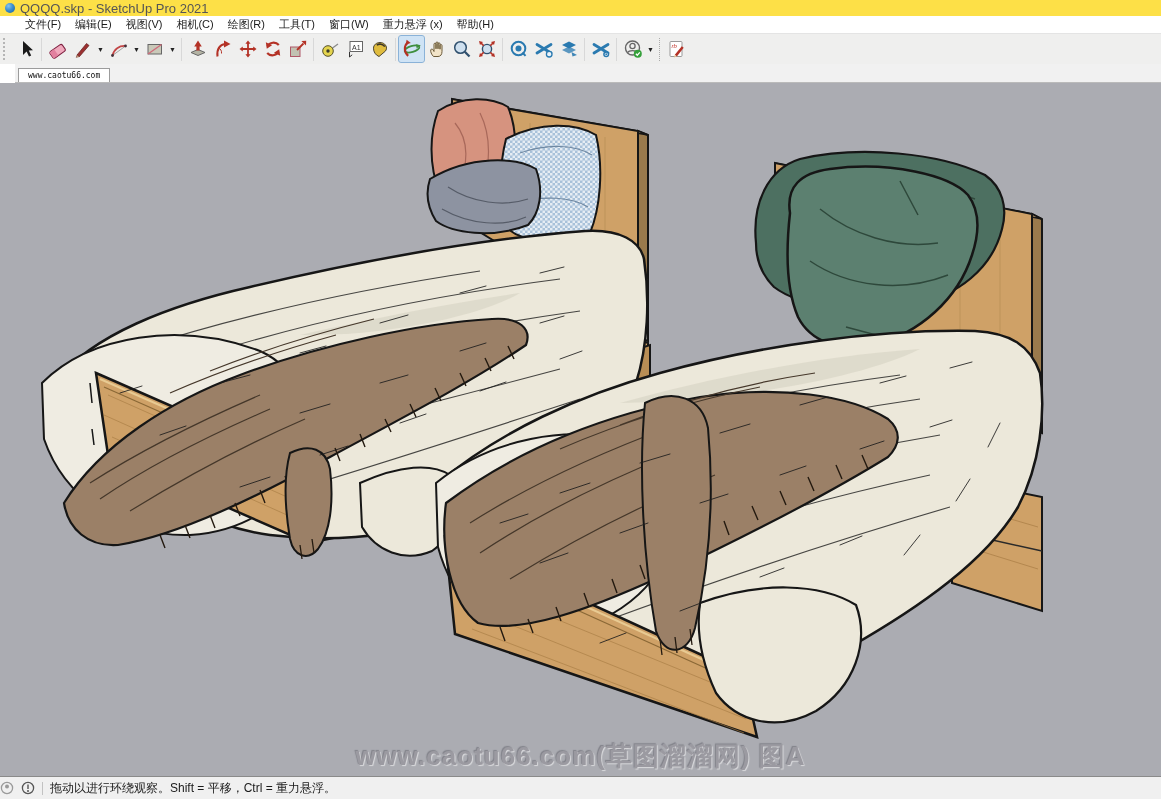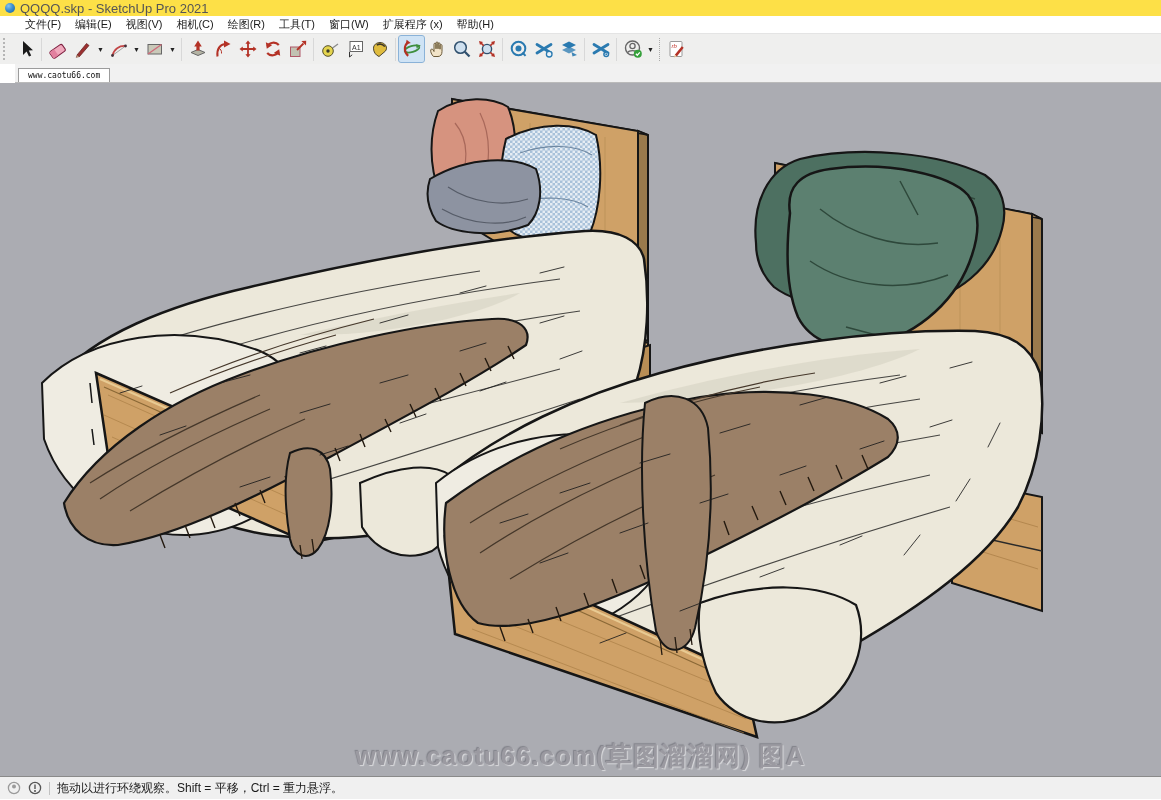--- a/index.html
+++ b/index.html
@@ -42,21 +42,21 @@
   .viewport { position:relative; height:694px; background:var(--viewport-bg,#abacb2);
     border-bottom:1px solid #8a8a8a; }
   .scene { position:absolute; inset:0; }
   .watermark { position:absolute; left:50%; bottom:2px; transform:translateX(-50%);
     font-size:26px; font-weight:bold; letter-spacing:1px; white-space:nowrap;
     color:var(--watermark,#9b9aa1);
     text-shadow:1px 1px 1px rgba(255,255,255,.55), -1px -1px 1px rgba(70,70,80,.4); }
 
   
   .statusbar { height:22px; background:#f0f0f0; display:flex; align-items:center;
-    gap:7px; padding-left:7px; font-size:12px; color:#1a1a1a; }
+    gap:7px; font-size:12px; color:#1a1a1a; }
   .sbicon { width:14px; height:14px; flex:0 0 auto; }
   .sb-sep { width:1px; height:13px; background:#c2c2c2; }
 
   
   .f-wood   { fill:var(--wood,#cfa167); }
   .f-woodd  { fill:var(--wood-dark,#b98e55); }
   .f-woods  { fill:#9a7a4c; }
   .f-woodt  { fill:#e3c084; }
   .f-duvet  { fill:var(--duvet,#ece8da); }
   .f-sheet  { fill:#efece2; }
@@ -72,21 +72,21 @@
 </div>
 
 <div class="menubar">
   <span class="mi">文件(F)</span>
   <span class="mi">编辑(E)</span>
   <span class="mi">视图(V)</span>
   <span class="mi">相机(C)</span>
   <span class="mi">绘图(R)</span>
   <span class="mi">工具(T)</span>
   <span class="mi">窗口(W)</span>
-  <span class="mi">扩展程序 (x)</span>
+  <span class="mi">重力悬浮 (x)</span>
   <span class="mi">帮助(H)</span>
 </div>
 
 <div class="toolbar">
   <span class="grip"></span>
 
   <span class="tbtn">
       <svg width="20" height="20" viewBox="0 0 20 20">
         <path d="M7 2 L7 16 L10.6 12.6 L13 17.5 L15.2 16.4 L12.8 11.6 L17 11.2 Z" fill="#1a1a1a"></path>
       </svg>

